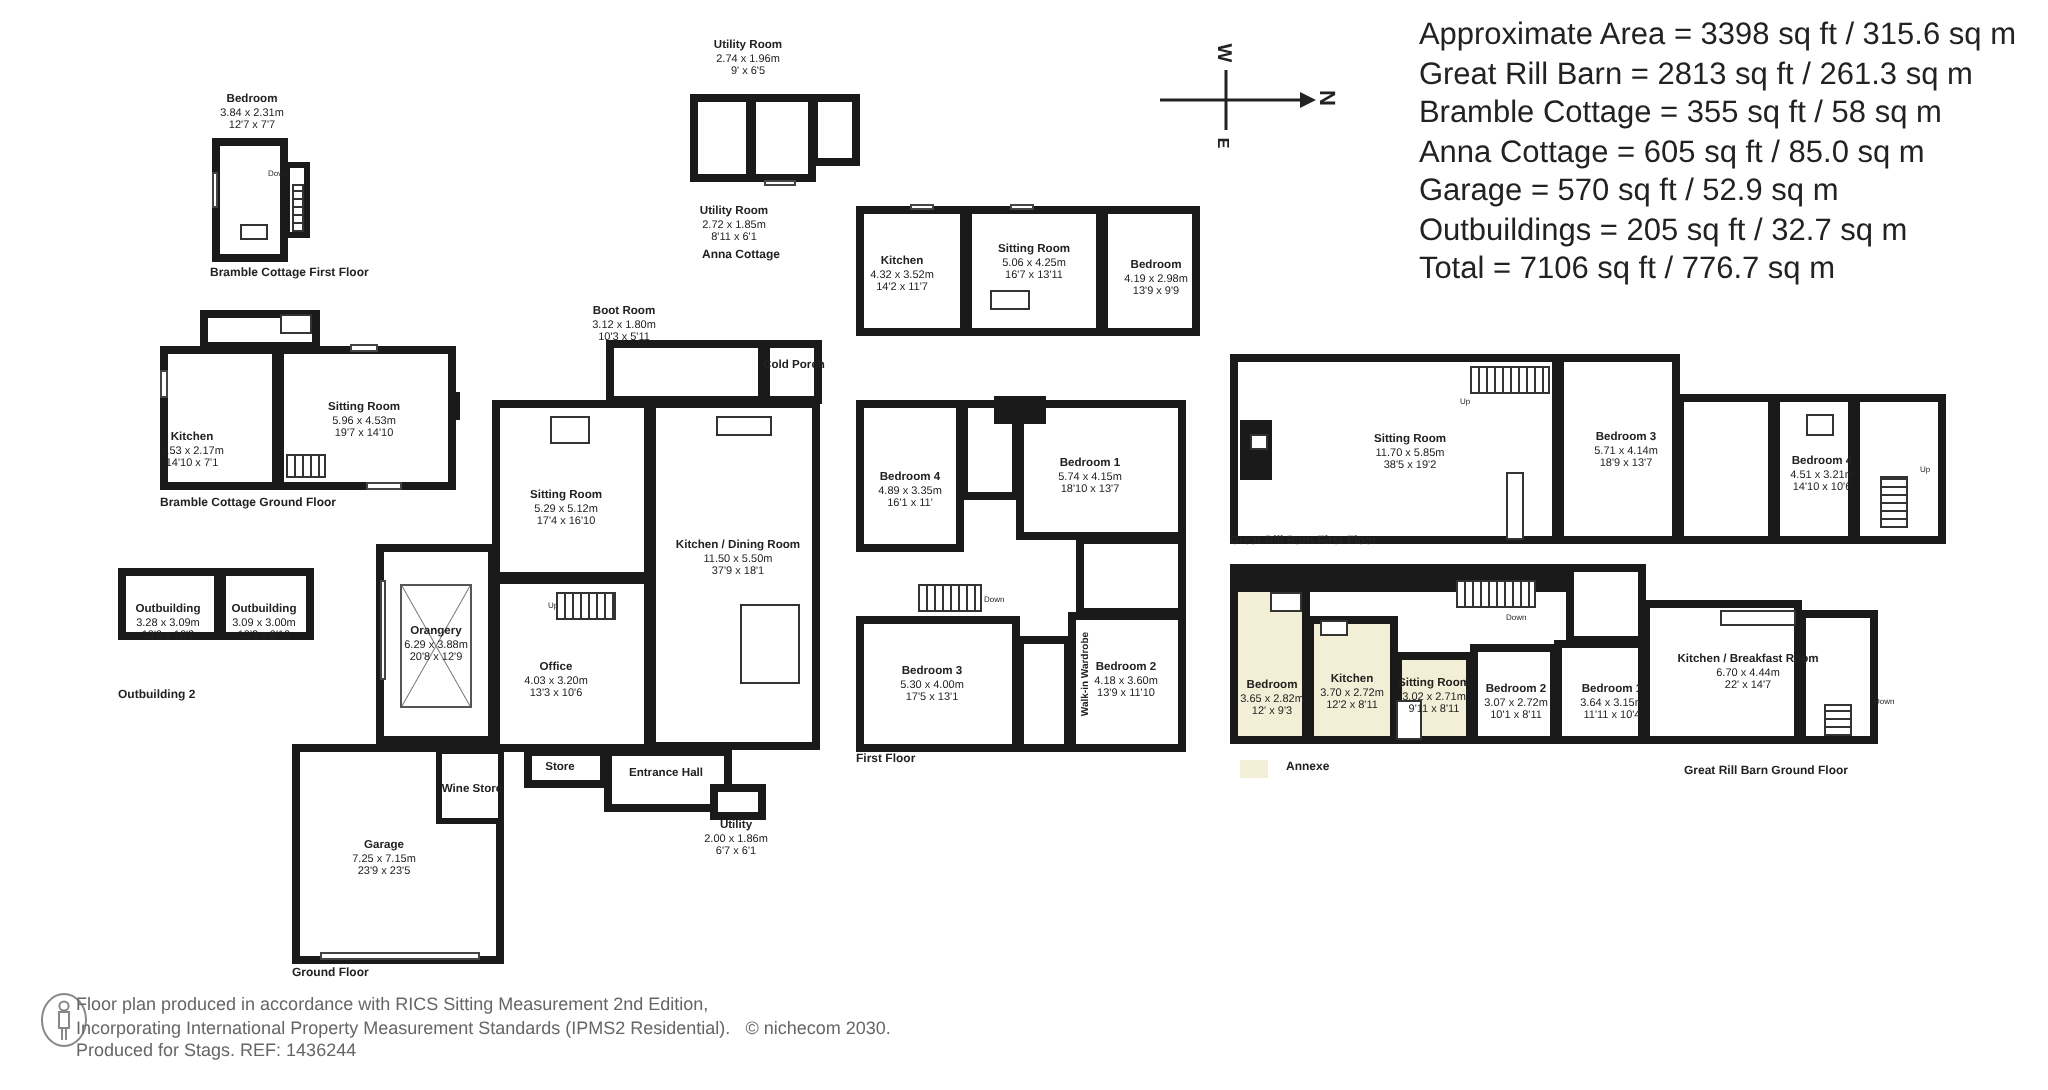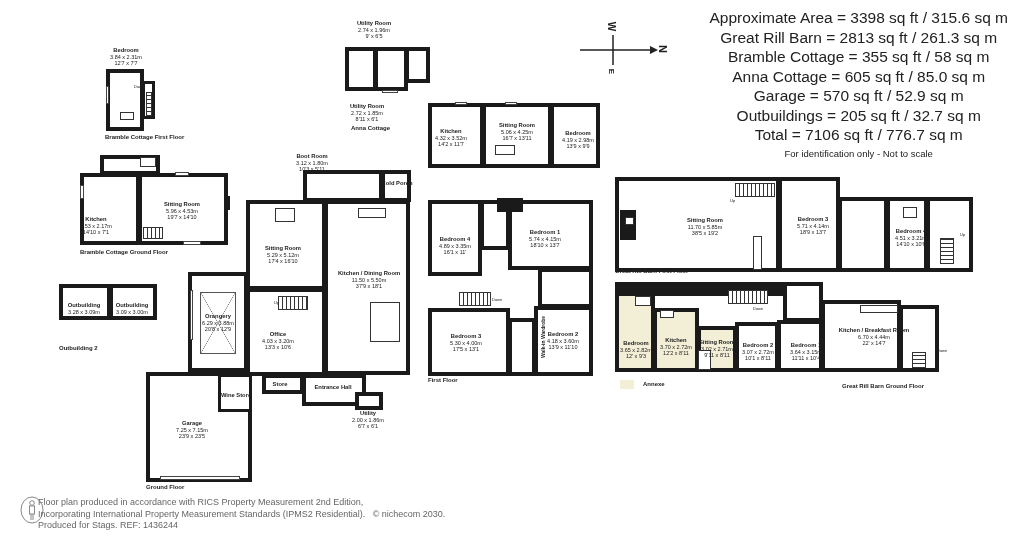--- a/index.html
+++ b/index.html
@@ -12,40 +12,39 @@
   .lbl b{display:block;font-weight:bold;font-size:5.8px;}
   .lbl span{display:block;}
   .flabel{position:absolute;font-size:6px;font-weight:bold;color:#222;white-space:nowrap;}
   .win{position:absolute;background:#fff;border:1px solid #444;box-sizing:border-box;}
   .stairs{position:absolute;border:1px solid #333;box-sizing:border-box;background:repeating-linear-gradient(90deg,#fff 0 3px,#333 3px 4px);}
   .stairsv{position:absolute;border:1px solid #333;box-sizing:border-box;background:repeating-linear-gradient(0deg,#fff 0 3px,#333 3px 4px);}
   .fix{position:absolute;border:1px solid #333;box-sizing:border-box;background:#fff;}
   .xbox{position:absolute;border:1px solid #555;box-sizing:border-box;background:
      linear-gradient(to top right,transparent calc(50% - 0.5px),#777 50%,transparent calc(50% + 0.5px)),
      linear-gradient(to bottom right,transparent calc(50% - 0.5px),#777 50%,transparent calc(50% + 0.5px));}
-  #area{position:absolute;right:16px;top:8px;text-align:center;}
+  #area{position:absolute;right:16px;top:8px;text-align:left;}
   #area .line{font-size:15.5px;line-height:19.5px;color:#222;}
   #area .note{font-size:9.5px;line-height:14px;color:#222;margin-top:2px;}
   #footer{position:absolute;left:38px;top:497px;font-size:9px;line-height:11.5px;color:#666;}
   #footer-icon{position:absolute;left:20px;top:495px;width:26px;height:30px;}
   #compass{position:absolute;left:580px;top:15px;width:100px;height:80px;}
   .legend-swatch{position:absolute;left:620px;top:380px;width:14px;height:9px;background:#f3efd6;}
 </style>
 </head>
 <body>
 
 <div id="area">
   <div class="line">Approximate Area = 3398 sq ft / 315.6 sq m</div>
   <div class="line">Great Rill Barn  = 2813 sq ft / 261.3 sq m</div>
   <div class="line">Bramble Cottage = 355 sq ft / 58 sq m</div>
   <div class="line">Anna Cottage = 605 sq ft / 85.0 sq m</div>
   <div class="line">Garage = 570 sq ft / 52.9 sq m</div>
   <div class="line">Outbuildings = 205 sq ft / 32.7 sq m</div>
   <div class="line">Total = 7106 sq ft / 776.7 sq m</div>
-  <div class="note">For identification only - Not to scale</div>
 </div>
 
 <div id="compass">
   <svg width="100" height="80" viewBox="0 0 100 80">
     <line x1="0" y1="35" x2="70" y2="35" stroke="#222" stroke-width="1.5"></line>
     <polygon points="70,31 78,35 70,39" fill="#222"></polygon>
     <line x1="33" y1="20" x2="33" y2="50" stroke="#222" stroke-width="1.5"></line>
   </svg>
   <span class="abs" style="left:27px;top:6px;font-size:10px;font-weight:bold;transform:rotate(90deg);">W</span>
   <span class="abs" style="left:29px;top:52px;font-size:8px;font-weight:bold;transform:rotate(90deg);">E</span>
@@ -340,16 +339,16 @@
 <div id="footer-icon">
   <svg width="26" height="30" viewBox="0 0 26 30">
     <ellipse cx="12" cy="15" rx="11" ry="13" fill="none" stroke="#888" stroke-width="1"></ellipse>
     <circle cx="12" cy="8" r="2.3" fill="none" stroke="#888" stroke-width="1"></circle>
     <rect x="9.5" y="11" width="5" height="8" fill="none" stroke="#888" stroke-width="1"></rect>
     <line x1="11" y1="19" x2="11" y2="25" stroke="#888" stroke-width="1"></line>
     <line x1="13" y1="19" x2="13" y2="25" stroke="#888" stroke-width="1"></line>
   </svg>
 </div>
 <div id="footer">
-  <div>Floor plan produced in accordance with RICS Property Measurement 2nd Edition,</div>
+  <div>Floor plan produced in accordance with RICS Sitting Measurement 2nd Edition,</div>
   <div><span>Incorporating International Property Measurement Standards (IPMS2 Residential).</span>&nbsp;&nbsp;&nbsp;<span>© nichecom 2030.</span></div>
   <div>Produced for Stags.   REF: 1436244</div>
 </div>
 
 </body></html>

